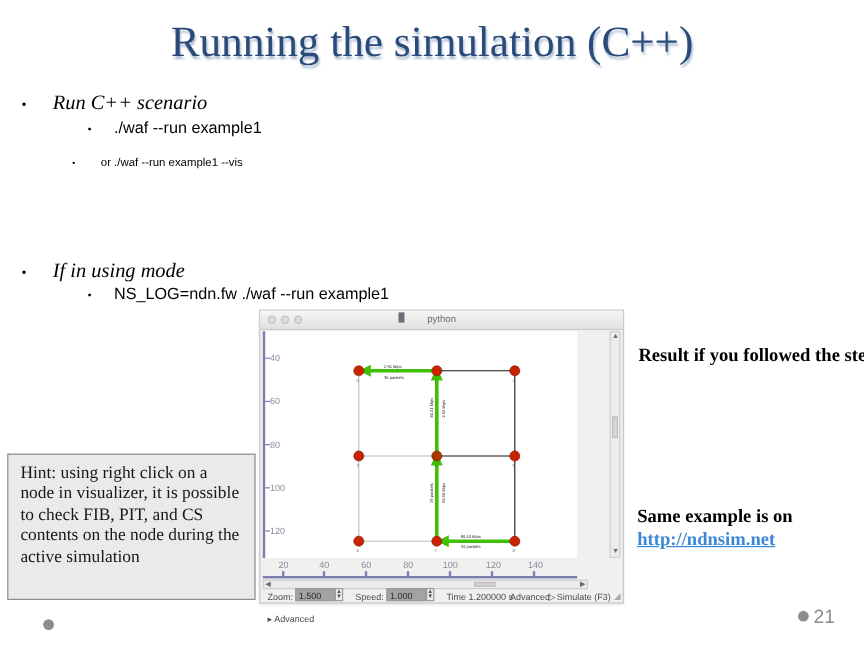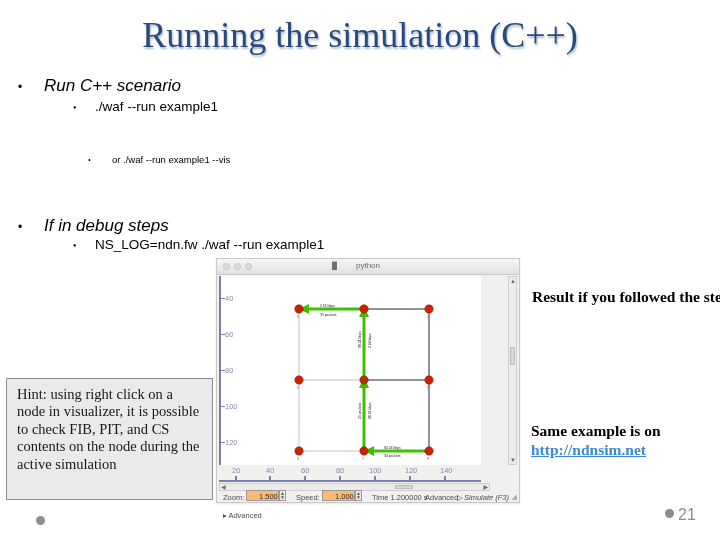--- a/index.html
+++ b/index.html
@@ -30,21 +30,21 @@
     font-weight: 400;
     color: #2a4a7a;
     letter-spacing: 0px;
     text-shadow: 1px 2px 2px rgba(150,170,200,0.85);
     white-space: nowrap;
   }
 
   
   .l1 {
     position: absolute;
-    font-family: Liberation Sans, sans-serif;
+    font-family: Liberation Serif, serif;
     font-style: italic;
     font-size: 17px;
     color: #000000;
     white-space: nowrap;
   }
   .l1 .bul {
     display: inline-block;
     width: 26px;
     font-style: normal;
     font-size: 12px;
@@ -276,27 +276,27 @@
     width: 276px; height: 24px;
     font-family: "Liberation Sans", sans-serif;
     font-size: 7.5px;
     color: #4a4a52;
   }
   .tbitem { position: absolute; white-space: nowrap; top: 0px; }
   .spin {
     position: absolute;
     top: -3px;
     height: 11px;
-    background: #fdba74;
+    background: #a3a3a3;
     border: 1px solid #9a9a9a;
     box-sizing: border-box;
     font-family: "Liberation Sans", sans-serif;
     font-size: 7.5px;
     color: #2b2b2b;
-    padding: 1px 2px 0 12px;
+    padding: 1px 2px 0 2px;
   }
   .spinbtn {
     position: absolute;
     top: -3px;
     width: 7px; height: 11px;
     background: #eceae8;
     border: 1px solid #9a9a9a;
     box-sizing: border-box;
     font-size: 5px;
     color: #555;
@@ -341,28 +341,28 @@
 
   <div class="l1" style="left:18px; top:76px;">
     <span class="bul">•</span><span>Run C++ scenario</span>
   </div>
 
   <div class="l2" style="left:73px; top:99px;">
     <span class="bul">•</span><span>./waf --run example1</span>
   </div>
 
 
-  <div class="l3" style="left:88px; top:130px;margin-top:24px;">
+  <div class="l3" style="left:60px; top:130px;">
     <span class="bul">•</span><span>or ./waf --run example1 --vis</span>
   </div>
 
 
 
   <div class="l1" style="left:18px; top:216px;">
-    <span class="bul">•</span><span>If in debug steps</span>
+    <span class="bul">•</span><span>If in using mode</span>
   </div>
 
   <div class="l2" style="left:73px; top:237px;">
     <span class="bul">•</span><span>NS_LOG=ndn.fw ./waf --run example1</span>
   </div>
 
   <div id="hintbox">Hint: using right click on a node in visualizer, it is possible to check FIB, PIT, and CS contents on the node during the active simulation</div>
   <div class="gdot" style="left:36px; top:516px;"></div>
 
   <div class="rtext" style="left:532px; top:287px;">
@@ -494,21 +494,21 @@
     <div id="vizToolbar">
       <span class="tbitem" style="left:6px;">Zoom:</span>
       <span class="spin" style="left:29px; width:33px;">1.500</span>
       <span class="spinbtn" style="left:62px;">▲<br>▼</span>
       <span class="tbitem" style="left:79px;">Speed:</span>
       <span class="spin" style="left:105px; width:33px;">1.000</span>
       <span class="spinbtn" style="left:138px;">▲<br>▼</span>
       <span class="tbitem" style="left:155px;">Time 1.200000 s</span>
       <span class="tbitem" style="left:208px;">Advanced</span>
       <span class="tbitem" style="left:240px;">▷</span>
-      <span class="tbitem" style="left:247px;font-style:italic;">Simulate (F3)</span>
+      <span class="tbitem" style="left:247px;">Simulate (F3)</span>
     </div>
 
     <div id="advanced">
       <span>▸</span>
       <span>Advanced</span>
     </div>
 
     <div id="resizeGrip">◢</div>
   </div>
 

